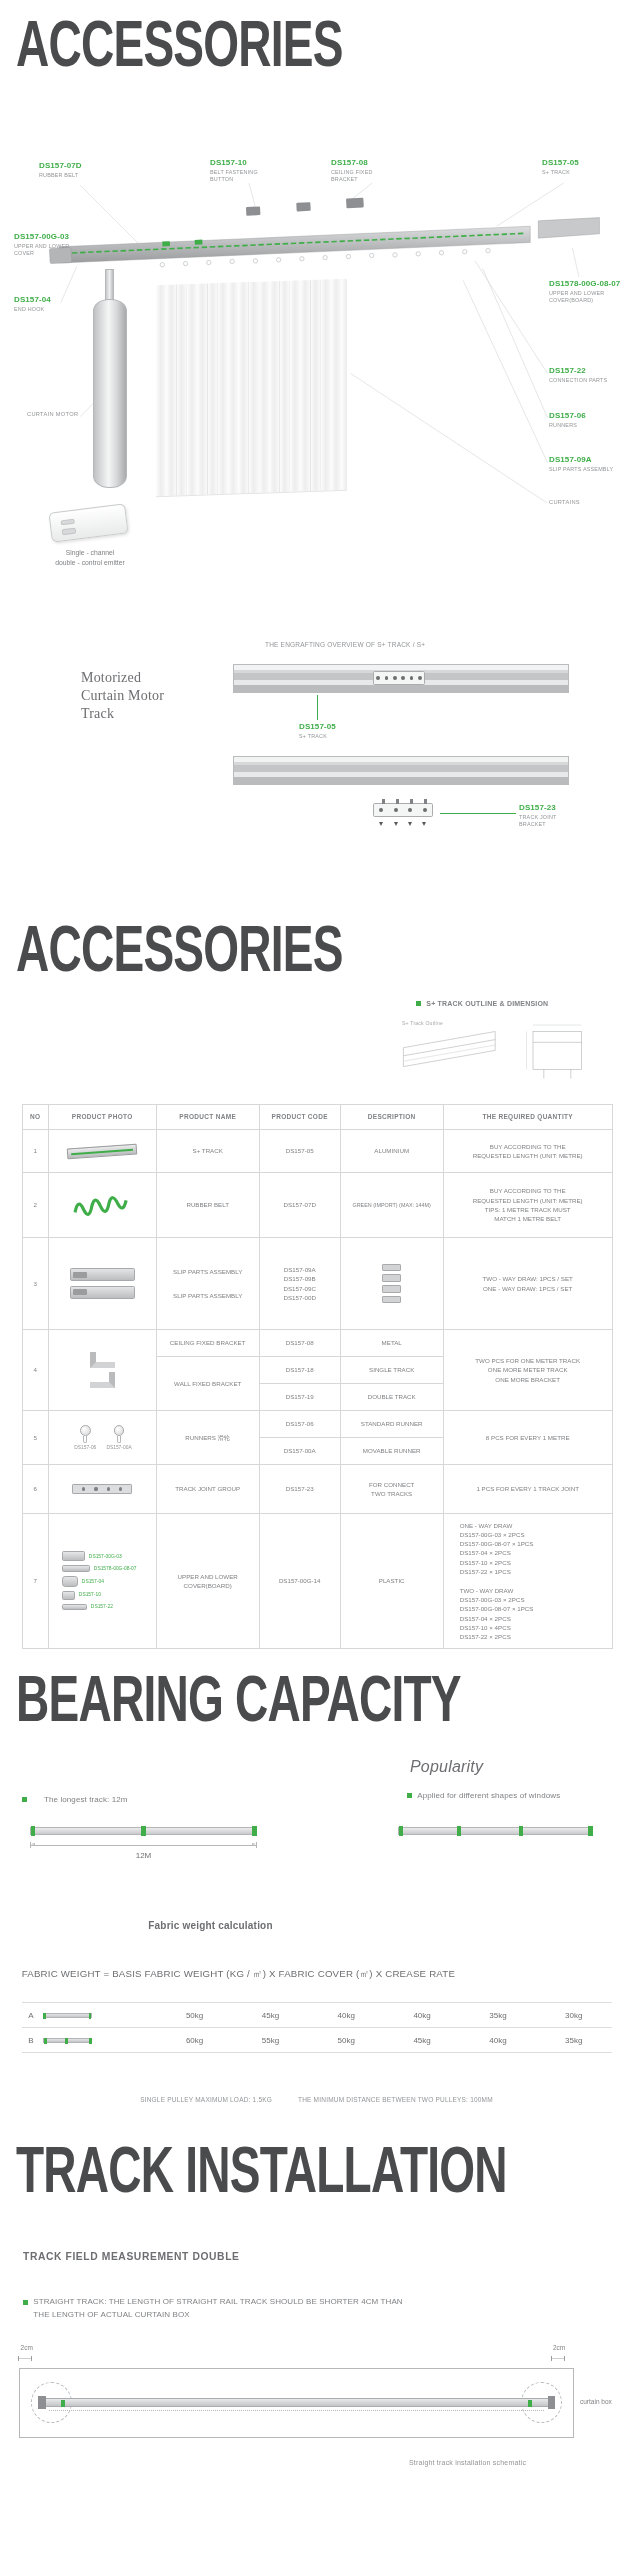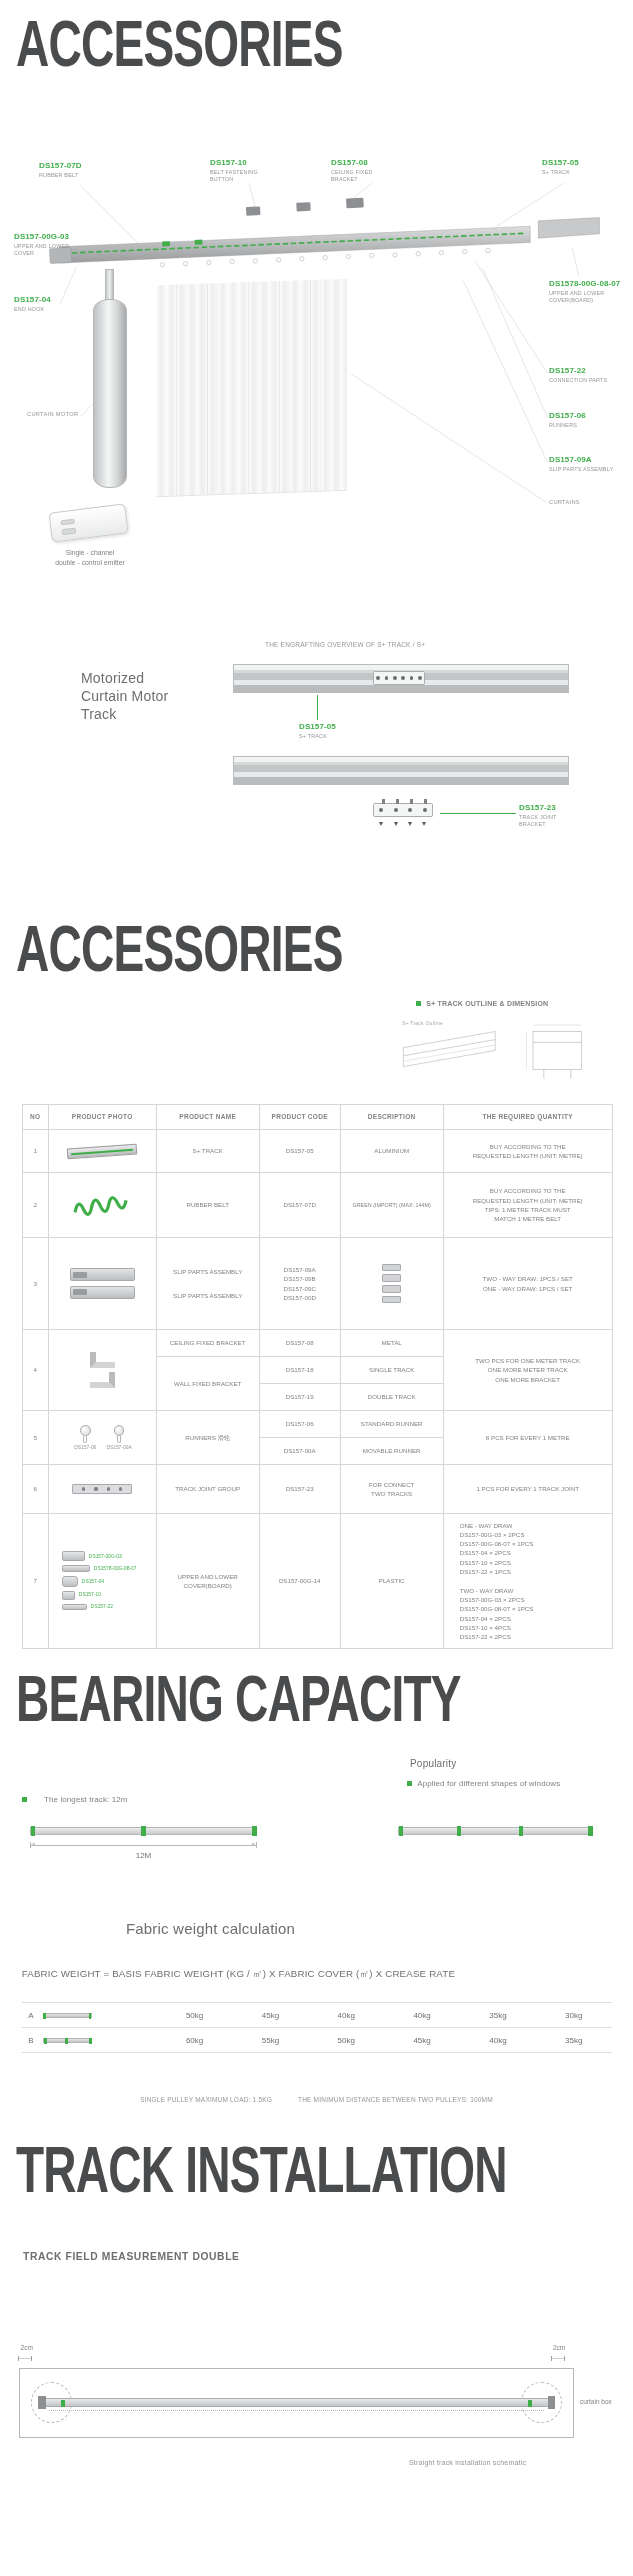--- a/index.html
+++ b/index.html
@@ -29,21 +29,21 @@
   .motor-stem{ width:8.7px; height:31px; background:linear-gradient(90deg,#c6c8ca,#eeefef,#b9bbbd); border:0.5px solid #b5b7b9;}
   .curtains-gfx{ width:191px; height:212px; transform:skewY(-2deg);
     background:repeating-linear-gradient(90deg,#fdfdfd 0px,#ededee 4.9px,#f9f9f9 9.7px,#e4e5e6 10.3px);
     border-bottom:0.5px solid #e3e4e5; }
   .emitter-gfx{ width:77px; height:30px; border-radius:5.4px; transform:rotate(-7deg);
     background:linear-gradient(180deg,#ffffff,#e9eaea); border:0.5px solid #c9cacc; box-shadow:1.1px 1.6px 3.2px rgba(0,0,0,.12); position:relative;}
   .emitter-btn{ position:absolute; width:14px; height:5.4px; border-radius:2.2px; background:#d8d9da; border:0.5px solid #c2c4c6;}
   .emitter-caption{ width:108px; text-align:center; font-size:6.8px; color:#808285; line-height:1.5; }
 
   
-  .m-heading{ font-size:14px; color:#6d6e71; line-height:1.3; letter-spacing:0.2px;}
+  .m-heading{ font-size:14px; color:#6d6e71; line-height:1.3; letter-spacing:0.2px;font-family:Liberation Serif, serif;}
   .m-caption{ font-size:6.5px; color:#939598; letter-spacing:0.2px; }
   .m-track{ width:336px; height:29px; border:0.5px solid #b9bbbd;
     background:linear-gradient(180deg,#f2f3f3 0 18%,#d7d8d9 18% 30%,#c3c5c7 30% 55%,#e8e9ea 55% 75%,#b9bbbd 75% 100%); }
   .m-plate{ width:52px; height:14px; background:#f4f5f5; border:0.5px solid #aaacae; border-radius:1.6px;
     display:flex; align-items:center; justify-content:space-around;}
   .m-screw{ width:3.8px; height:3.8px; border-radius:50%; background:#6d6e71; }
   .m-pin{ position:absolute; top:-5.4px; width:3.2px; height:5.4px; background:#808285;}
   .m-arrow{ position:absolute; top:18.4px; width:0; height:0; border-left:2.7px solid transparent; border-right:2.7px solid transparent; border-top:4.9px solid #58595b;}
   .lead-v{ width:0.5px; background:#3fae49; }
   .lead-h{ height:0.5px; background:#3fae49; }
@@ -74,31 +74,31 @@
   .ph-lbl{ font-size:4.9px; color:#939598; margin-top:1.6px; }
   .ph-lbl-green{ font-size:4.9px; color:#3fae49; margin-left:4.3px; }
   .ph-plate{ width:60px; height:10.8px; margin:3.2px auto; background:#dcddde; border:0.5px solid #a7a9ac; border-radius:1.1px;
     display:flex; justify-content:space-evenly; align-items:center;}
   .ph-plate i{ width:3.2px; height:3.2px; border-radius:50%; background:#808285;}
   .ph-item{ display:flex; align-items:center; justify-content:flex-start; margin:3.8px 0 3.8px 9.7px;}
   .ph-shape{ background:linear-gradient(180deg,#e6e7e8,#bcbec0); border:0.5px solid #a7a9ac; border-radius:1.6px;}
   .mini-ic{ width:18.4px; height:7.6px; background:#d1d3d4; border:0.5px solid #a7a9ac; border-radius:1.1px; margin:3.2px auto;}
 
   
-  .pop-heading{ font-size:10px; color:#6d6e71; letter-spacing:0.2px;}
+  .pop-heading{ font-size:16px; color:#6d6e71; letter-spacing:0.2px;font-style:italic;}
   .bullet-line{ display:flex; align-items:center; font-size:8px; color:#808285; letter-spacing:0.1px;}
   .b-bar{ height:7.6px; position:relative; background:linear-gradient(180deg,#ececed,#c9cacc); border:0.5px solid #b3b5b7;}
   .b-cap{ position:absolute; top:-1.6px; width:4.3px; height:9.7px; background:#3fae49;}
   .dim-wrap{ border-left:0.5px solid #b5b7b9; border-right:0.5px solid #b5b7b9; height:5.4px; display:flex; align-items:center; position:relative;}
   .dim-line{ height:0.5px; background:#b5b7b9; flex:1; position:relative;}
   .dim-line::before, .dim-line::after{ content:""; position:absolute; top:-1.6px; border-top:1.9px solid transparent; border-bottom:1.9px solid transparent;}
   .dim-line::before{ left:0; border-right:4.3px solid #b5b7b9;}
   .dim-line::after{ right:0; border-left:4.3px solid #b5b7b9;}
   .dim-text{ text-align:center; font-size:8px; color:#6d6e71; margin-top:3.2px;}
-  .fabric-heading{ font-size:15px; color:#6d6e71; letter-spacing:0.2px; text-align:center; width:227px;}
+  .fabric-heading{ font-size:10px; color:#6d6e71; letter-spacing:0.2px; text-align:center; width:227px;font-weight:bold;}
   .formula{ font-size:9.7px; color:#6d6e71; letter-spacing:0.2px;}
   table.load{ border-collapse:collapse; width:590px;}
   table.load th, table.load td{ border-top:0.5px solid #dcddde; border-bottom:0.5px solid #dcddde;
     height:25px; font-size:8px; color:#6d6e71; text-align:center;}
   table.load th{ font-weight:700;}
   .tcol{ text-align:left !important; padding-left:6.5px; width:135px;}
   .mini-track{ display:inline-block; width:49px; height:4.3px; margin-left:7.6px; vertical-align:middle; position:relative;
     background:linear-gradient(180deg,#e3e4e5,#c3c5c7); border:0.5px solid #b3b5b7;}
   .mini-track i{ position:absolute; top:-1.1px; width:2.7px; height:5.4px; background:#3fae49;}
   .footnote{ width:100%; text-align:center; font-size:6.5px; color:#939598; letter-spacing:0.2px;}
@@ -492,21 +492,21 @@
 
   <div class="abs" style="left:0; top:1667px; width:633px; height:455px;">
     <h1 class="abs big-title" style="left:16px; top:0;">BEARING CAPACITY</h1>
 
     <div class="abs pop-heading" style="left:410px; top:91px;">Popularity</div>
 
     <div class="abs bullet-line" style="left:21.7px; top:128px;gap:12px;">
       <span class="gsq"></span>
       <span>The longest track: 12m</span>
     </div>
-    <div class="abs bullet-line" style="left:407px; top:112px;">
+    <div class="abs bullet-line" style="left:407px; top:124px;">
       <span class="gsq"></span>
       <span>Applied for different shapes of windows</span>
     </div>
 
     <div class="abs" style="left:30px; top:160px; width:227px;">
       <div class="b-bar">
         <span class="b-cap" style="left:-0.5px;"></span>
         <span class="b-cap" style="left:49%;"></span>
         <span class="b-cap" style="right:-0.5px;"></span>
       </div>
@@ -569,20 +569,27 @@
       <span>SINGLE PULLEY MAXIMUM LOAD: 1.5KG</span>
       <span>THE MINIMUM DISTANCE BETWEEN TWO PULLEYS: 100MM</span>
     </div>
   </div>
 
   <div class="abs" style="left:0; top:2138px; width:633px; height:422px;">
     <h1 class="abs big-title" style="left:16px; top:0;">TRACK INSTALLATION</h1>
 
     <div class="abs sub-heading" style="left:23px; top:113px;">TRACK FIELD MEASUREMENT DOUBLE</div>
 
+    <div class="abs" style="left:23px; top:158px;">
+      <div class="bullet-line inst-note">
+        <span class="gsq"></span>
+        <span>STRAIGHT TRACK: THE LENGTH OF STRAIGHT RAIL TRACK SHOULD BE SHORTER 4CM THAN</span>
+      </div>
+      <div class="inst-note" style="margin-left:10.3px;">THE LENGTH OF ACTUAL CURTAIN BOX</div>
+    </div>
 
     <div class="abs" style="left:0; top:206px; width:633px; height:141px;">
       <div class="abs small-gray" style="left:20.6px; top:0;">2cm</div>
       <div class="abs dim-mark" style="left:18.4px; top:12px;"></div>
       <div class="abs small-gray" style="left:553px; top:0;">2cm</div>
       <div class="abs dim-mark" style="left:551px; top:12px;"></div>
 
       <div class="abs inst-box" style="left:19px; top:24px; width:555px; height:70px;"></div>
 
       <div class="abs zoom-circle" style="left:31px; top:38px;"></div>

